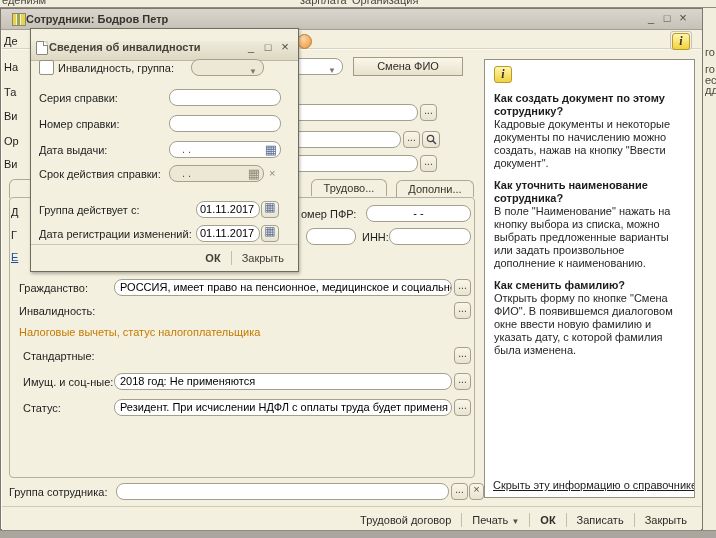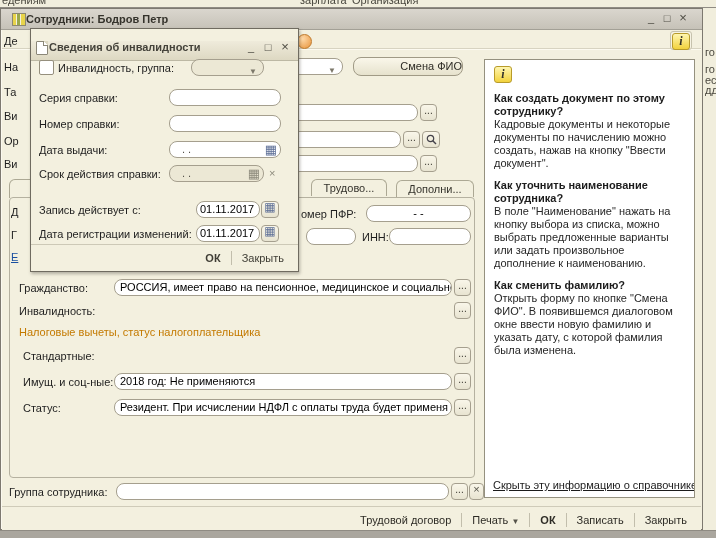--- a/index.html
+++ b/index.html
@@ -22,22 +22,22 @@
   .tb-btn{width:16px;height:14px;line-height:12px;text-align:center;color:#4e4c44;font-size:11px;cursor:pointer}
   .win-icon{width:12px;height:11px;border:1px solid #8c8870;background:
       linear-gradient(90deg,#e8d44a 0 3px,#f3f0df 3px 4px,#9aa84a 4px 7px,#f3f0df 7px 8px,#e8d44a 8px 11px)}
   .sep-line{position:absolute;left:1px;right:1px;top:39px;height:1px;background:#d7d3c1;box-shadow:0 1px 0 #fcfaf0}
   
   .inp{position:absolute;background:#fff;border:1px solid #a59f8e;border-radius:8px;height:17px;
        font-size:11px;line-height:15px;padding:0 5px;white-space:nowrap;overflow:hidden;box-sizing:border-box;color:#000}
   .inp.disabled{background:#ece8d5;color:#55524a}
   .btn3{position:absolute;width:17px;height:17px;border:1px solid #a59f8e;border-radius:4px;box-sizing:border-box;
         background:linear-gradient(#f9f6e9,#e8e4d1);font-size:10px;line-height:11px;text-align:center;color:#3e3c34;cursor:pointer}
-  .pushbtn{position:absolute;border:1px solid #a09a86;border-radius:8px;box-sizing:border-box;
-        background:linear-gradient(#faf7ea,#e6e2cd);text-align:right;color:#2e2c26;cursor:pointer}
+  .pushbtn{position:absolute;border:1px solid #a09a86;border-radius:0;box-sizing:border-box;
+        background:linear-gradient(#faf7ea,#e6e2cd);text-align:center;color:#2e2c26;cursor:pointer}
   .combo-arrow{position:absolute;right:6px;top:4px;font-size:8px;color:#7c786a}
   .cal{position:absolute;right:3px;top:1px;font-size:13px;line-height:14px;color:#5c6e96;cursor:pointer}
   .cal.gray{color:#8d8a7c}
   .tab{position:absolute;height:17px;border:1px solid #aca894;border-bottom:none;border-radius:6px 6px 0 0;
        background:#f3f0df;text-align:center;padding-top:2px;box-sizing:border-box;color:#35332c;cursor:pointer}
   .groupbox{position:absolute;border:1px solid #b5b1a0;border-radius:4px;background:transparent}
   .orange{color:#c47a00;font-weight:normal}
   
   .help{position:absolute;left:483px;top:50px;width:211px;height:439px;background:#fff;border:1px solid #95917f;
         padding:6px 9px;box-sizing:border-box;line-height:13px;color:#272727;overflow:hidden}
@@ -229,21 +229,21 @@
         <span class="cal">▦</span>
       </div>
 
       <span class="lbl" style="left:8px;top:120px">Срок действия справки:</span>
       <div class="inp disabled" style="left:138px;top:117px;width:95px;padding-left:12px">
         <span>. .</span>
         <span class="cal gray">▦</span>
       </div>
       <span class="lbl" style="left:238px;top:119px;color:#8d8a7c;font-size:11px">×</span>
 
-      <span class="lbl" style="left:8px;top:156px">Запись действует с:</span>
+      <span class="lbl" style="left:8px;top:156px">Группа действует с:</span>
       <div class="inp" style="left:165px;top:153px;width:64px;padding:0 3px">01.11.2017</div>
       <div class="btn3" style="left:230px;top:153px;width:18px">
         <span style="color:#5c6e96;font-size:12px">▦</span>
       </div>
 
       <span class="lbl" style="left:8px;top:180px">Дата регистрации изменений:</span>
       <div class="inp" style="left:165px;top:177px;width:64px;padding:0 3px">01.11.2017</div>
       <div class="btn3" style="left:230px;top:177px;width:18px">
         <span style="color:#5c6e96;font-size:12px">▦</span>
       </div>

